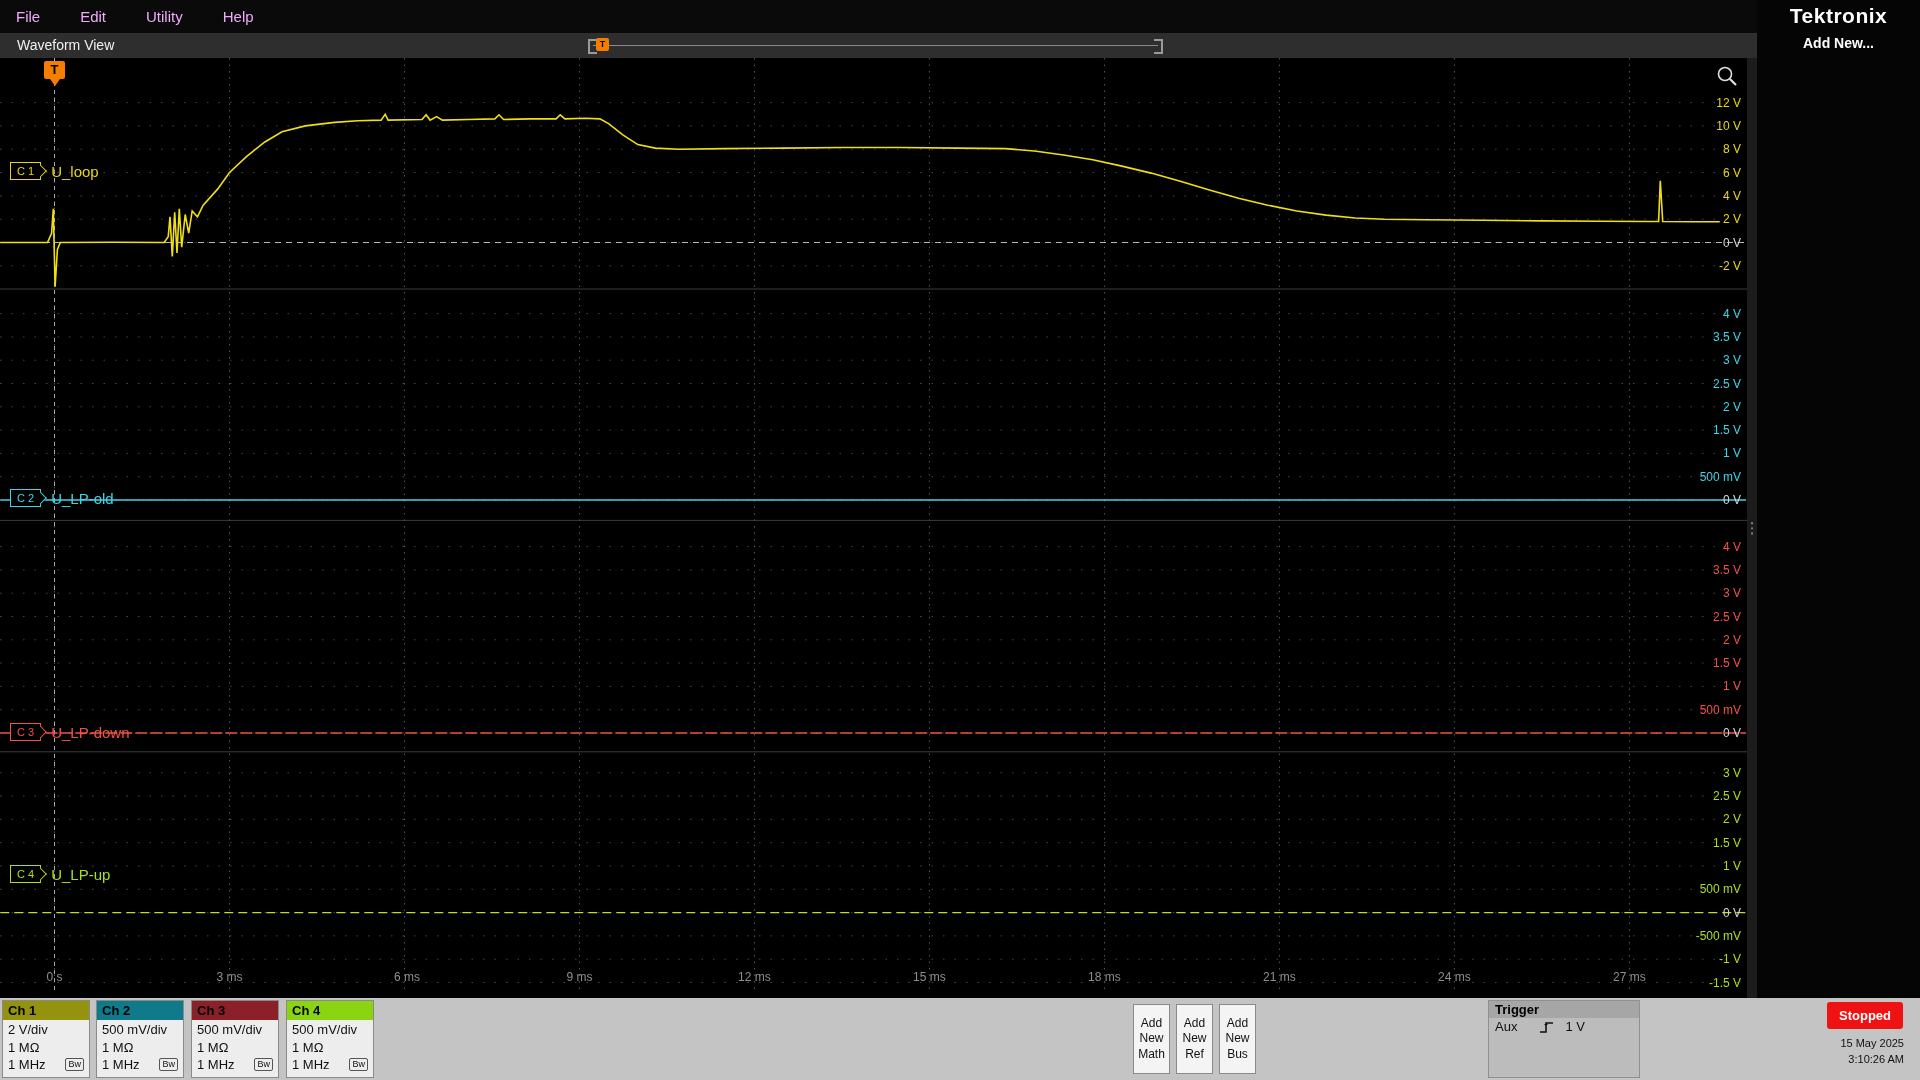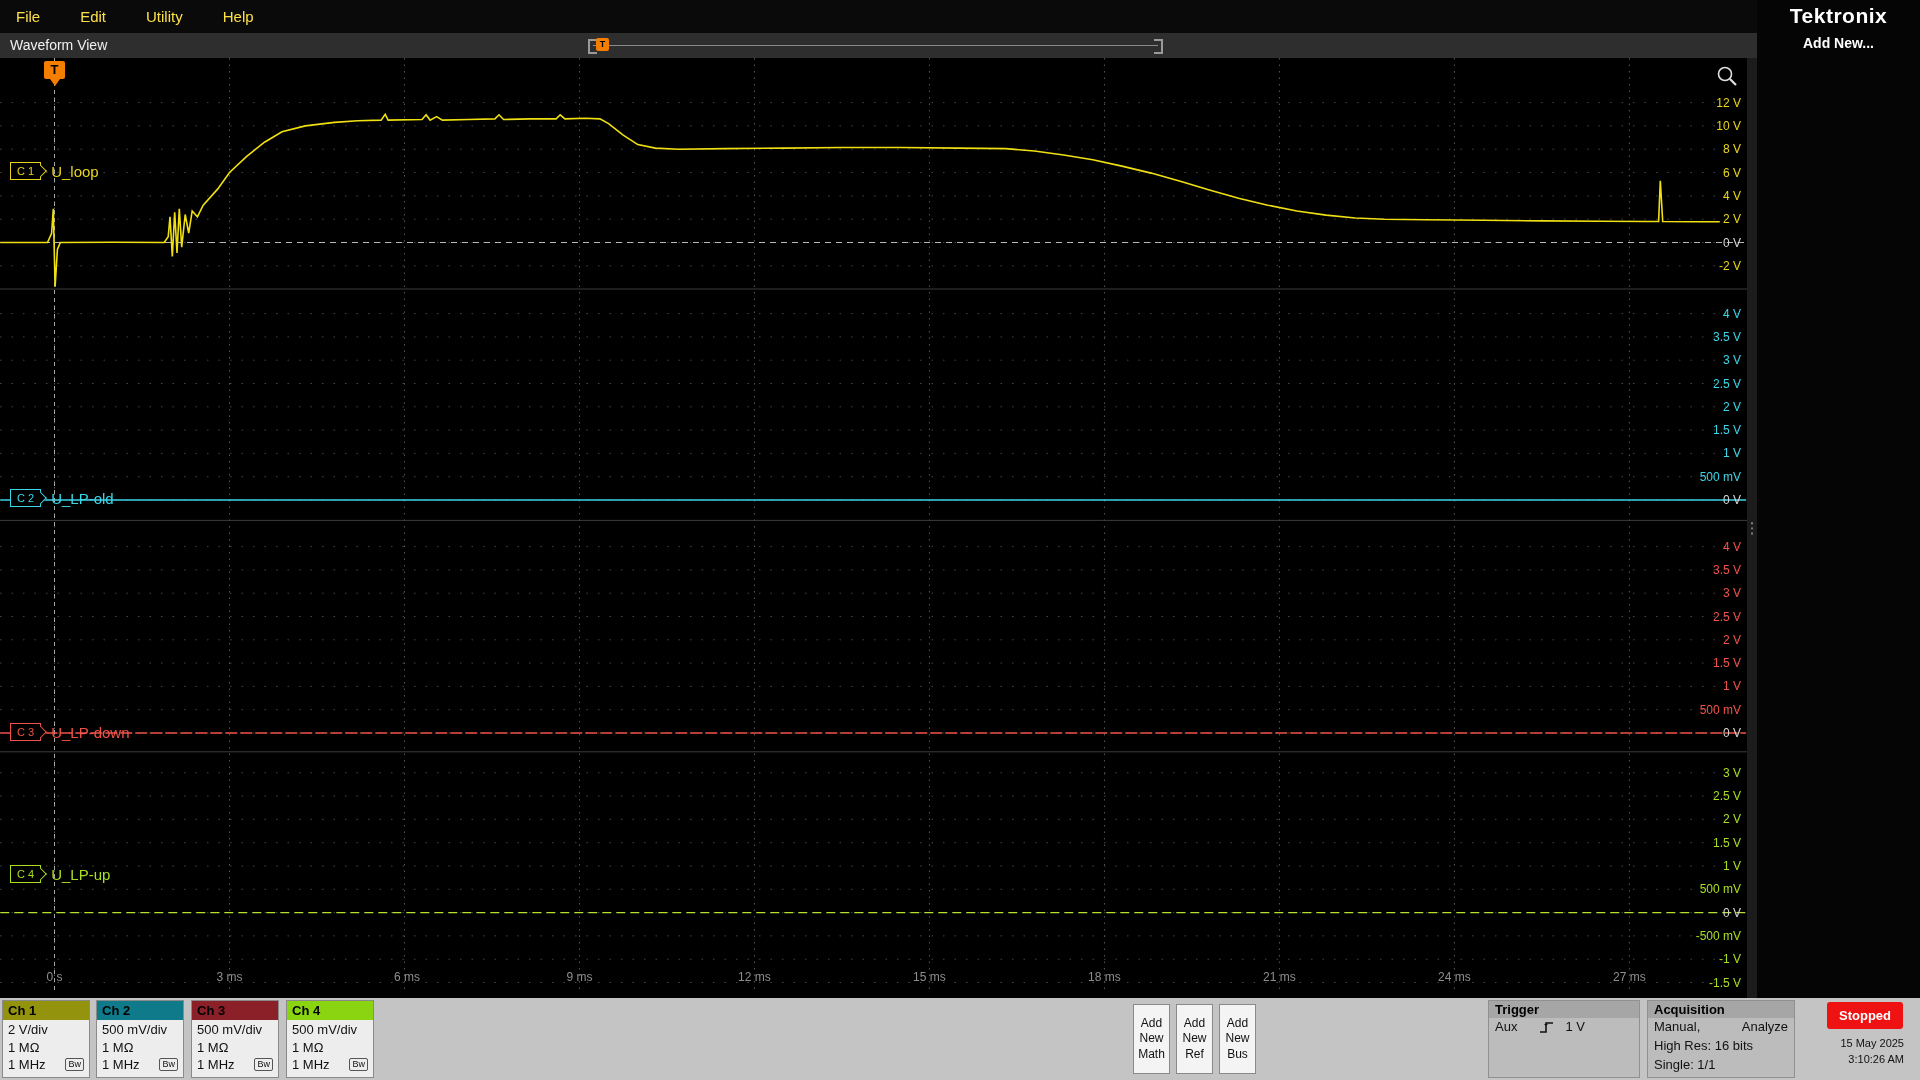--- a/index.html
+++ b/index.html
@@ -2,36 +2,36 @@
 <html><head>
 <meta charset="utf-8">
 <style>
   html,body{margin:0;padding:0;background:#000;}
   body{width:1920px;height:1080px;position:relative;overflow:hidden;
        font-family:"Liberation Sans",sans-serif;-webkit-font-smoothing:antialiased;}
 
   
   #menubar{position:absolute;left:0;top:0;width:1757px;height:33px;background:#0a0a0a;
            display:flex;align-items:center;}
-  .menu-item{color:#fde047;font-size:15px;padding:0 20px;cursor:default;}
+  .menu-item{color:#f0abfc;font-size:15px;padding:0 20px;cursor:default;}
   .menu-item:first-child{padding-left:16px;}
 
   
   #sidebar{position:absolute;left:1757px;top:0;width:163px;height:998px;background:#050505;}
   #brand{color:#fff;font-size:21px;font-weight:bold;letter-spacing:.5px;text-align:center;margin-top:4px;}
   #addnew{color:#fff;font-size:14px;font-weight:bold;text-align:center;margin-top:7px;}
   #sbtns{display:grid;grid-template-columns:1fr 1fr;column-gap:9px;row-gap:10px;padding:14px 13px 0 13px;}
   .sbtn{background:#e9e9e9;color:#141414;font-size:13px;border-radius:3px;border:1px solid #777;
         display:flex;align-items:center;justify-content:center;text-align:center;min-height:28px;line-height:1.15;cursor:default;}
   .sbtn.tall{min-height:40px;}
   #zoom-btn{min-height:30px;width:48px;}
 
   
   #titlebar{position:absolute;left:0;top:33px;width:1757px;height:25px;background:#2e2e2e;position:absolute;}
-  #wv-title{color:#f0f0f0;font-size:14px;line-height:25px;padding-left:10px;display:inline-block;}
+  #wv-title{color:#f0f0f0;font-size:14px;line-height:25px;padding-left:17px;display:inline-block;}
   #minimap{position:absolute;left:588px;top:4px;width:575px;height:17px;}
   .mm-line{position:absolute;left:5px;right:5px;top:8px;height:1px;background:#8a8a8a;}
   .mm-bl{position:absolute;left:0;top:2px;width:7px;height:11px;border-left:2px solid #9a9a9a;border-top:2px solid #9a9a9a;border-bottom:2px solid #9a9a9a;}
   .mm-br{position:absolute;right:0;top:2px;width:7px;height:11px;border-right:2px solid #9a9a9a;border-top:2px solid #9a9a9a;border-bottom:2px solid #9a9a9a;}
   .mm-marker{position:absolute;left:8px;top:1px;width:13px;height:13px;background:#f57e00;color:#000;
              font-size:9px;font-weight:bold;text-align:center;line-height:13px;border-radius:2px;}
 
   
   #plot{position:absolute;left:0;top:58px;width:1747px;height:940px;background:#000;}
   #plot-svg{position:absolute;left:0;top:0;}
@@ -315,32 +315,19 @@
     <div class="prow">
       <span>Aux</span>
       <svg class="edge-ic" width="16" height="14" viewBox="0 0 16 14">
         <path d="M1 12 H7 V3 H14" fill="none" stroke="#111" stroke-width="1.6"></path>
         <path d="M7 6 L5 8 H9 Z" fill="#111" transform="rotate(180 7 6)"></path>
       </svg>
       <span>1 V</span>
     </div>
   </div>
 
-  <div class="panel" style="left:1647px;width:148px">
-    <div class="phead">Acquisition</div>
-    <div class="prow" style="justify-content:space-between">
-        <span>Manual,</span>
-        <span>Analyze</span>
-      </div>
-    <div class="prow">
-        <span>High Res: 16 bits</span>
-      </div>
-    <div class="prow">
-        <span>Single: 1/1</span>
-      </div>
-  </div>
 
   <div id="stopped">Stopped</div>
   <div id="datetime">
     <div>15 May 2025</div>
     <div>3:10:26 AM</div>
   </div>
 </div>
 
 </body></html>

